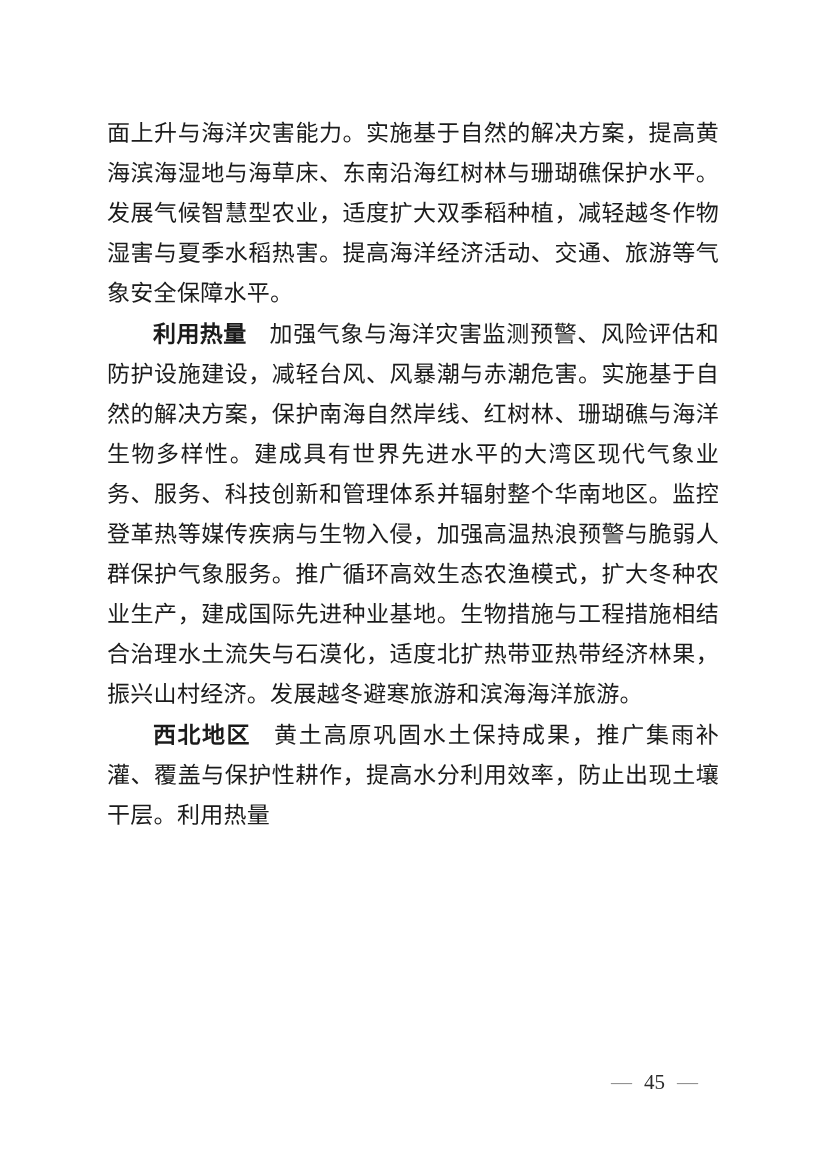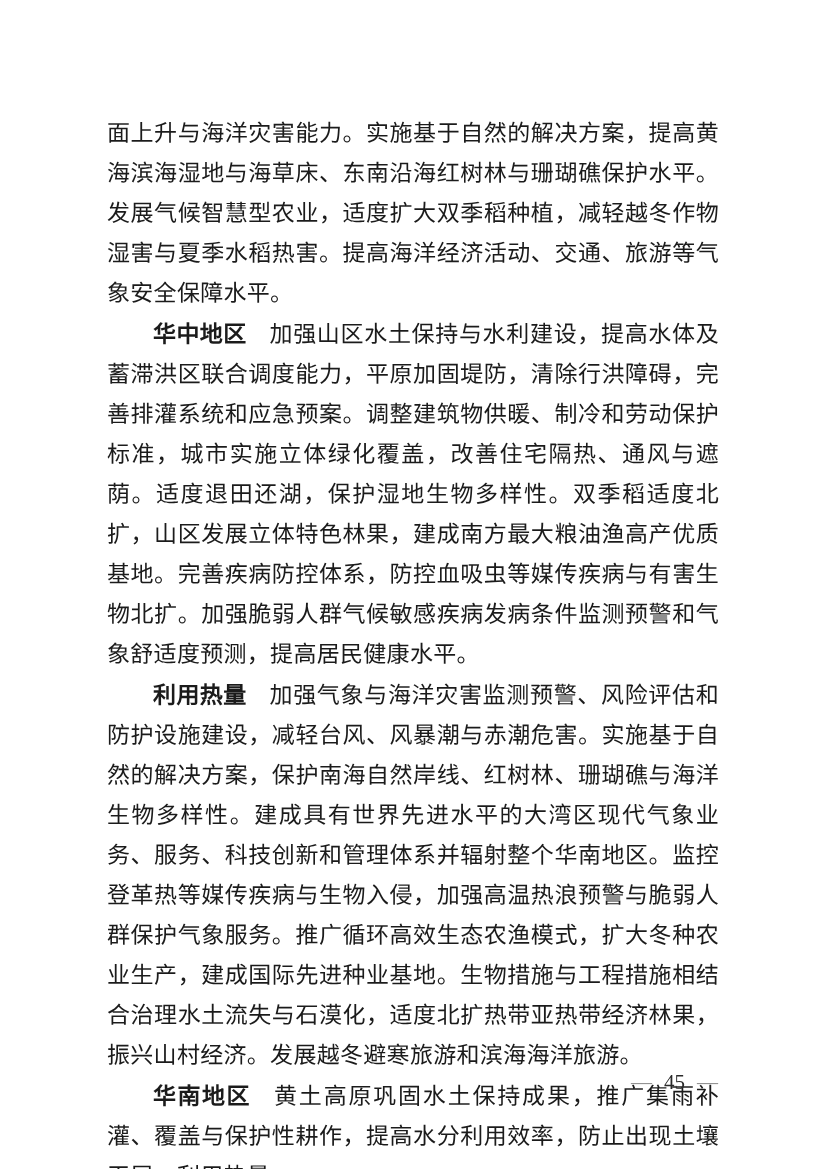--- a/index.html
+++ b/index.html
@@ -35,21 +35,21 @@
   }
   .para-heading {
     font-weight: 700;
     font-family: "Liberation Sans", "DejaVu Sans", sans-serif;
     margin-right: 1.0em;
     letter-spacing: 0;
   }
   .footer {
     position: absolute;
     top: 1068px;
-    right: 104px;
+    right: 124px;
     font-size: 21px;
     line-height: 28px;
     white-space: nowrap;
     font-family: "Liberation Serif", "DejaVu Serif", serif;
   }
   .footer .dash {
     color: #8d8d8d;
   }
   .footer .num {
     color: #2a2a2a;
@@ -58,23 +58,22 @@
 </style>
 </head>
 <body>
 
 <div class="page">
 
   <main class="text-block">
 
     <p class="para continuation"><span class="para-body">面上升与海洋灾害能力。实施基于自然的解决方案，提高黄海滨海湿地与海草床、东南沿海红树林与珊瑚礁保护水平。发展气候智慧型农业，适度扩大双季稻种植，减轻越冬作物湿害与夏季水稻热害。提高海洋经济活动、交通、旅游等气象安全保障水平。</span></p>
 
-    <p class="para"><span class="para-heading">华中地区</span><span class="para-body">加强山区水土保持与水利建设，提高水体及蓄滞洪区联合调度能力，平原加固堤防，清除行洪障碍，完善排灌系统和应急预案。调整建筑物供暖、制冷和劳动保护标准，城市实施立体绿化覆盖，改善住宅隔热、通风与遮荫。适度退田还湖，保护湿地生物多样性。双季稻适度北扩，山区发展立体特色林果，建成南方最大粮油渔高产优质基地。完善疾病防控体系，防控血吸虫等媒传疾病与有害生物北扩。加强脆弱人群气候敏感疾病发病条件监测预警和气象舒适度预测，提高居民健康水平。</span></p>
 
     <p class="para"><span class="para-heading">利用热量</span><span class="para-body">加强气象与海洋灾害监测预警、风险评估和防护设施建设，减轻台风、风暴潮与赤潮危害。实施基于自然的解决方案，保护南海自然岸线、红树林、珊瑚礁与海洋生物多样性。建成具有世界先进水平的大湾区现代气象业务、服务、科技创新和管理体系并辐射整个华南地区。监控登革热等媒传疾病与生物入侵，加强高温热浪预警与脆弱人群保护气象服务。推广循环高效生态农渔模式，扩大冬种农业生产，建成国际先进种业基地。生物措施与工程措施相结合治理水土流失与石漠化，适度北扩热带亚热带经济林果，振兴山村经济。发展越冬避寒旅游和滨海海洋旅游。</span></p>
 
-    <p class="para"><span class="para-heading">华南地区</span><span class="para-body">黄土高原巩固水土保持成果，推广集雨补灌、覆盖与保护性耕作，提高水分利用效率，防止出现土壤干层。利用热量</span></p>
+    <p class="para"><span class="para-heading">西北地区</span><span class="para-body">黄土高原巩固水土保持成果，推广集雨补灌、覆盖与保护性耕作，提高水分利用效率，防止出现土壤干层。利用热量</span></p>
 
   </main>
 
   <div class="footer"><span class="dash">—</span><span class="num">45</span><span class="dash">—</span></div>
 
 </div>
 
 </body></html>

